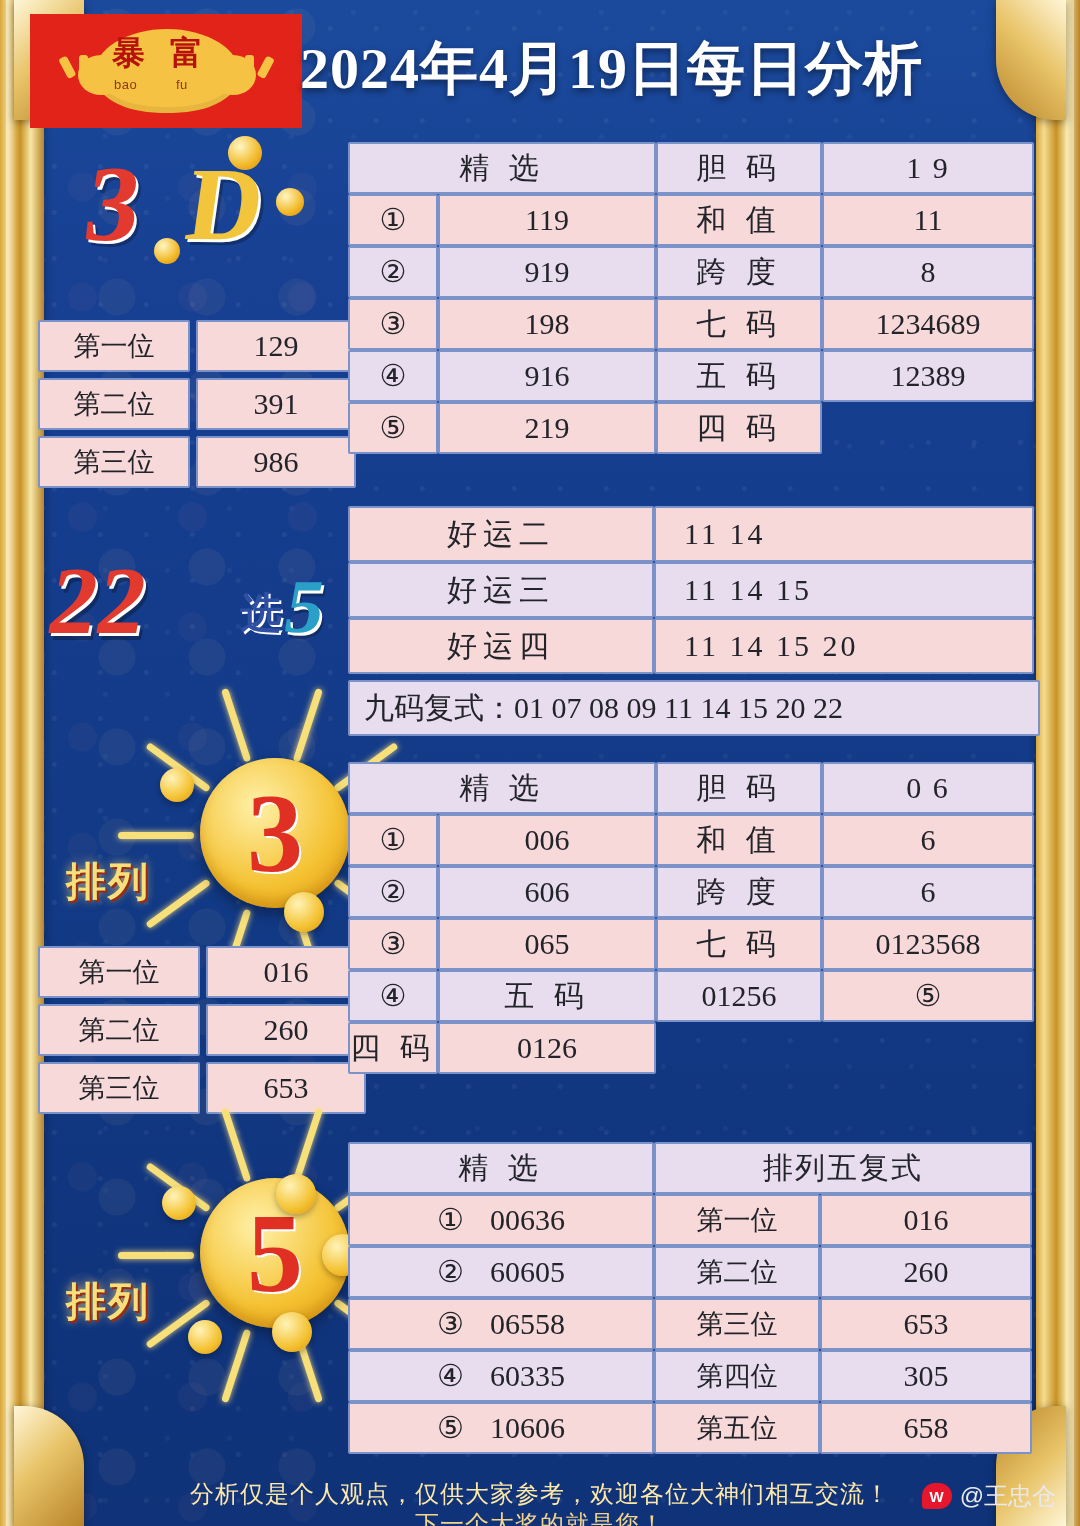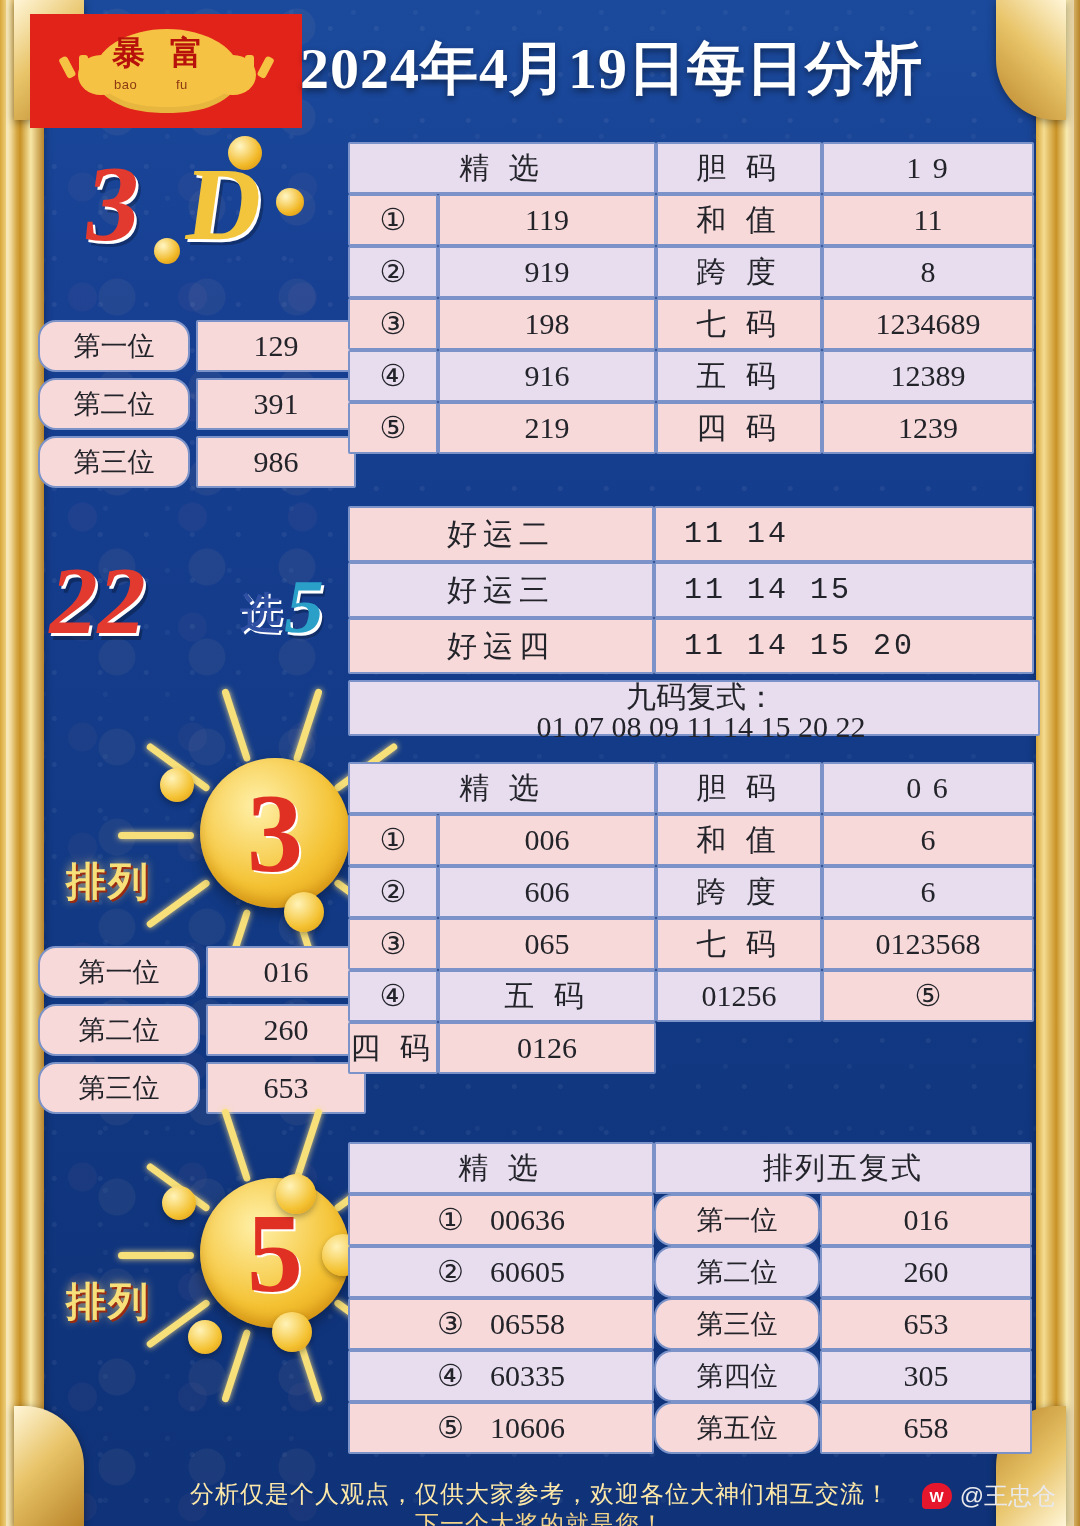--- a/index.html
+++ b/index.html
@@ -120,23 +120,23 @@
     display: flex; align-items: center; justify-content: center;
     font-family: "Liberation Serif", serif;
     color: #23242a;
     font-size: 30px;
     line-height: 1;
     border-radius: 2px;
   }
   .cell.lilac { background: #e8dcef; }
   .cell.pink { background: #f7d9da; }
   .cell.label { letter-spacing: 6px; }
-  .cell.small { font-size: 27px; border-radius: 18px; }
+  .cell.small { font-size: 27px; }
   .cell.num { letter-spacing: 2px; }
-  .cell.left { justify-content: flex-start; padding-left: 28px; letter-spacing: 3px; font-family: Liberation Mono, monospace; }
+  .cell.left { justify-content: flex-start; padding-left: 28px; letter-spacing: 3px; }
   .circled {
     font-family: "DejaVu Sans", sans-serif;
     font-size: 30px;
   }
 
   
   .poscol { position: absolute; display: grid; gap: 6px; }
 
   
   .emblem { position: absolute; }
@@ -309,39 +309,38 @@
     <div class="cell pink">1234689</div>
 
     <div class="cell lilac circled">④</div>
     <div class="cell lilac">916</div>
     <div class="cell lilac label">五 码</div>
     <div class="cell lilac">12389</div>
 
     <div class="cell pink circled">⑤</div>
     <div class="cell pink">219</div>
     <div class="cell pink label">四 码</div>
-    <div class="cell pink">1239</div>
   </div>
 
   <div class="emblem e22">
     <div class="n">22</div>
     <div class="x">选</div>
     <div class="five">5</div>
   </div>
 
   <div class="grid" style="left:348px; top:506px; grid-template-columns:306px 380px; grid-template-rows:repeat(3,56px);">
     <div class="cell pink label">好运二</div>
     <div class="cell pink left">11  14</div>
     <div class="cell lilac label">好运三</div>
     <div class="cell lilac left">11  14  15</div>
     <div class="cell pink label">好运四</div>
     <div class="cell pink left">11  14  15  20</div>
   </div>
 
-  <div class="cell lilac" style="position:absolute; left:348px; top:680px; width:692px; height:56px; justify-content:flex-start; padding-left:14px;flex-direction:column;">
+  <div class="cell lilac" style="position:absolute; left:348px; top:680px; width:692px; height:56px; justify-content:flex-start; padding-left:14px;">
     <span style="white-space:nowrap;">九码复式：</span>
     <span style="white-space:nowrap;">01  07  08  09  11  14  15  20  22</span>
   </div>
 
   <div class="emblem epl" style="left:60px; top:740px;">
     <div class="rays">
       <i style="transform:rotate(0deg) translateX(78px)"></i>
       <i style="transform:rotate(36deg) translateX(78px)"></i>
       <i style="transform:rotate(72deg) translateX(78px)"></i>
       <i style="transform:rotate(108deg) translateX(78px)"></i>

